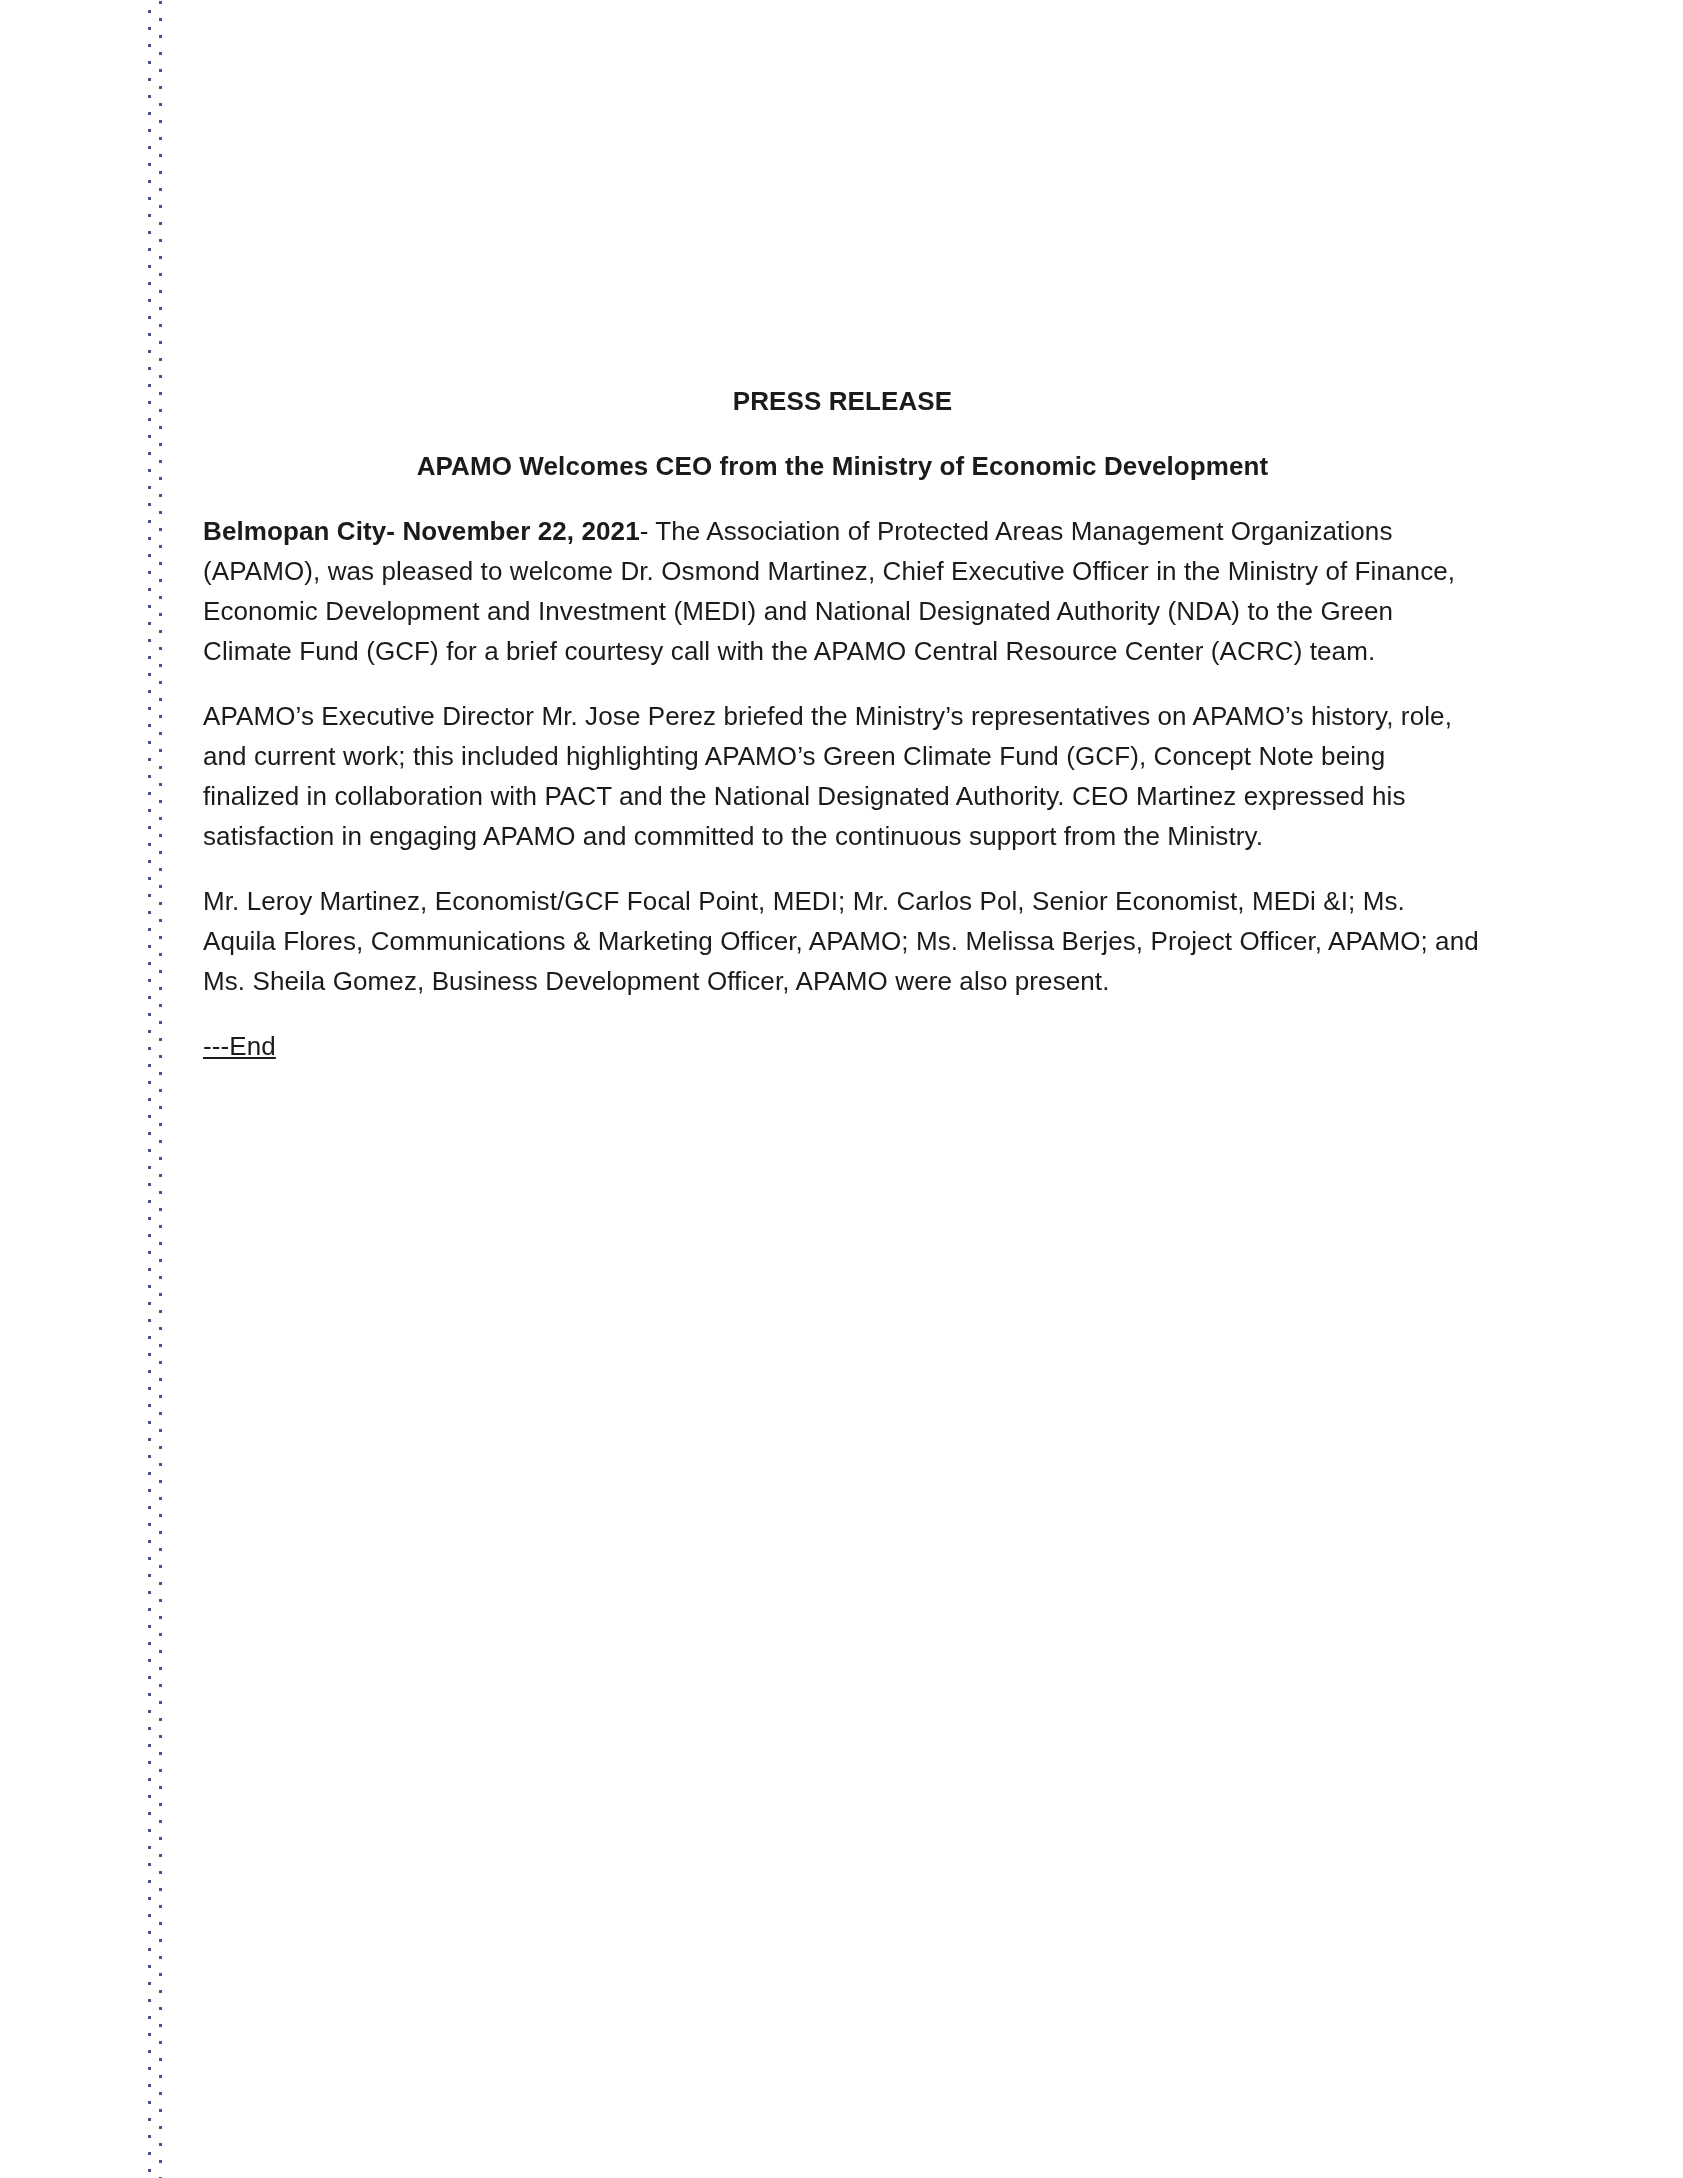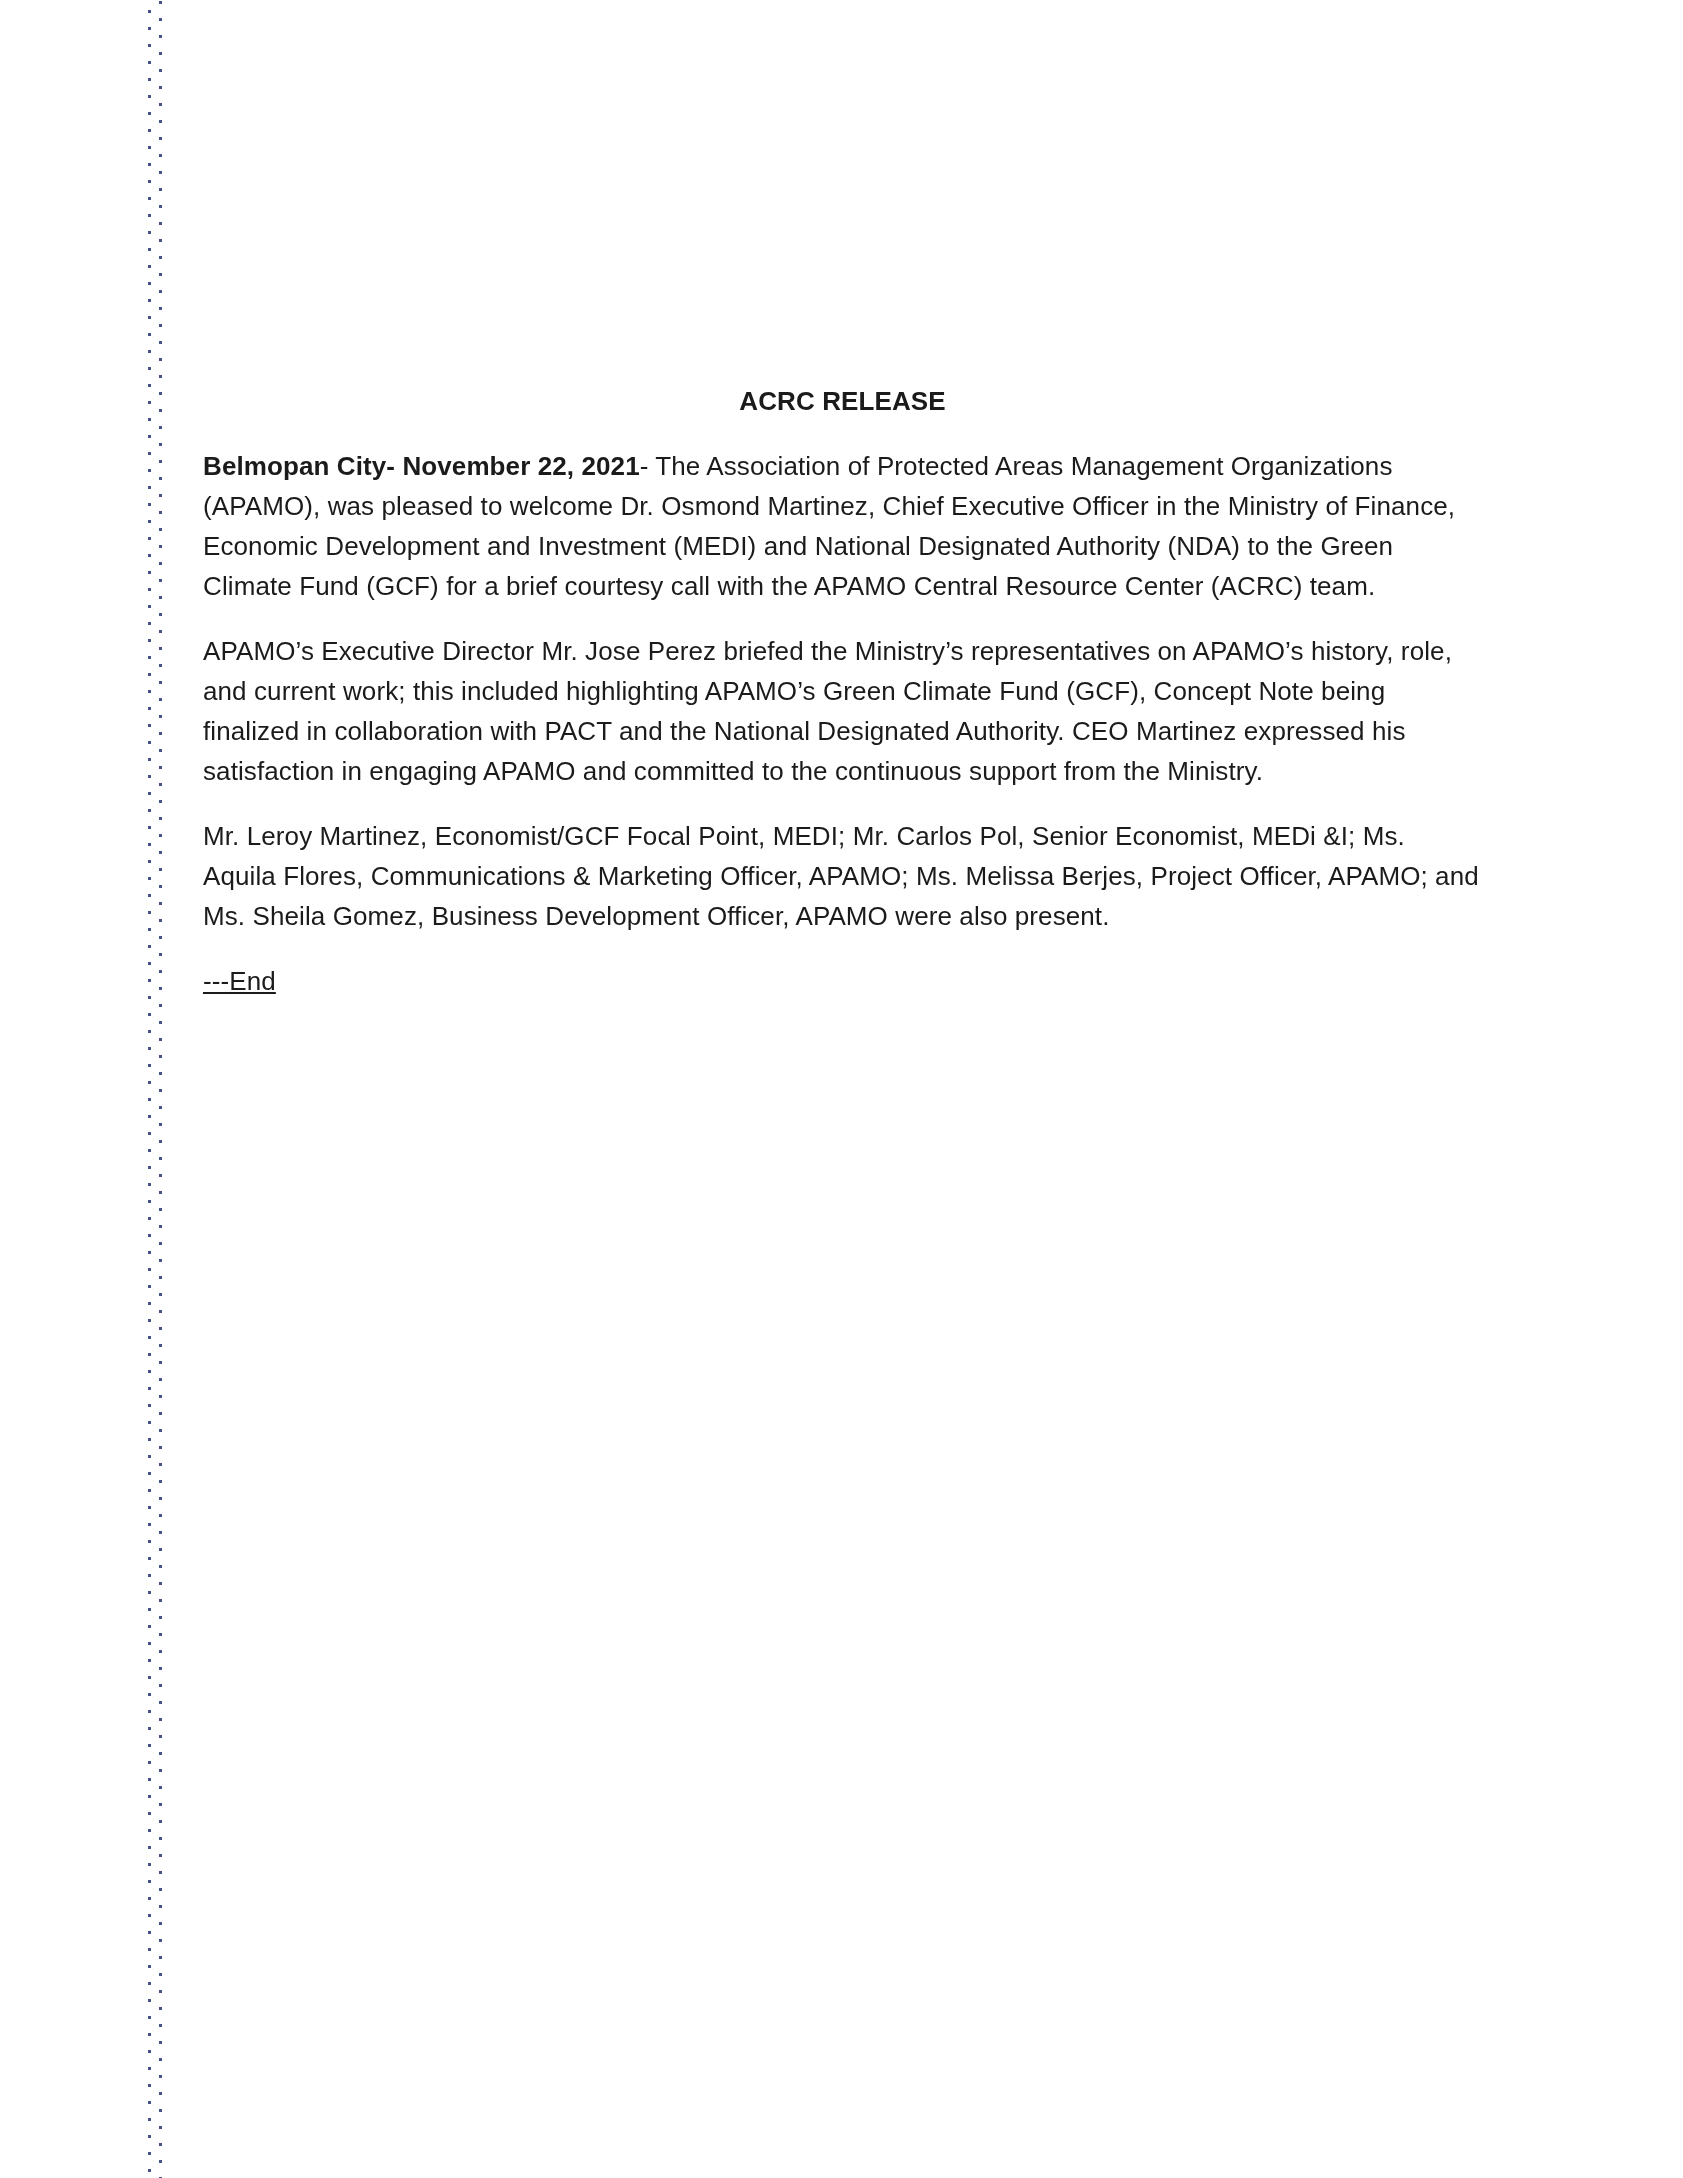--- a/index.html
+++ b/index.html
@@ -62,22 +62,23 @@
 
 <div class="page">
 
   <div class="perforation">
     <div class="dot-col col1"></div>
     <div class="dot-col col2"></div>
   </div>
 
   <div class="content">
 
-    <p class="title-line">ACRC RELEASE</p>
+    <p class="title-line">PRESS RELEASE</p>
 
+    <p class="title-line">APAMO Welcomes CEO from the Ministry of Economic Development</p>
 
     <p class="body-para"><span class="bold-lead">Belmopan City- November 22, 2021</span><span>- The Association of Protected Areas Management Organizations (APAMO), was pleased to welcome Dr. Osmond Martinez, Chief Executive Officer in the Ministry of Finance, Economic Development and Investment (MEDI) and National Designated Authority (NDA) to the Green Climate Fund (GCF) for a brief courtesy call with the APAMO Central Resource Center (ACRC) team.</span></p>
 
     <p class="body-para">APAMO’s Executive Director Mr. Jose Perez briefed the Ministry’s representatives on APAMO’s history, role, and current work; this included highlighting APAMO’s Green Climate Fund (GCF), Concept Note being finalized in collaboration with PACT and the National Designated Authority. CEO Martinez expressed his satisfaction in engaging APAMO and committed to the continuous support from the Ministry.</p>
 
 
     <p class="body-para">Mr. Leroy Martinez, Economist/GCF Focal Point, MEDI; Mr. Carlos Pol, Senior Economist, MEDi &amp;I; Ms. Aquila Flores, Communications &amp; Marketing Officer, APAMO; Ms. Melissa Berjes, Project Officer, APAMO; and Ms. Sheila Gomez, Business Development Officer, APAMO were also present.</p>
 
     <p class="end-marker-para">---End</p>
 

